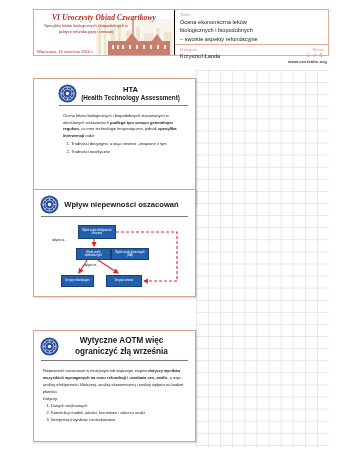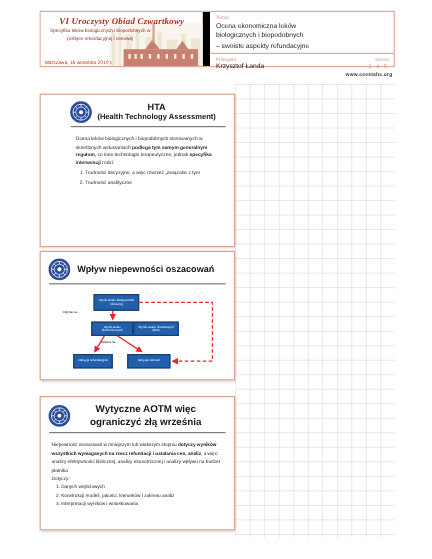--- a/index.html
+++ b/index.html
@@ -21,21 +21,21 @@
     position: absolute;
     left: 33px; top: 9px;
     width: 296px; height: 47px;
     border: 1px solid #e0a899;
     display: flex;
     background: #ffffff;
   }
   .hdr-left {
     position: relative;
     width: 141px;
-    border-right: 6px solid #000000;
+    border-right: 1px solid #000000;
     overflow: hidden;
     background: #ffffff;
   }
   
   .skyline {
     position: absolute;
     right: 0; bottom: 0;
     width: 78px; height: 36px;
     opacity: .75;
   }
@@ -129,21 +129,21 @@
   
   .slide {
     position: absolute;
     left: 33px;
     width: 163px;
     border: 1px solid #dca08e;
     background: #ffffff;
     box-shadow: 1px 1px 2px rgba(0,0,0,.16);
   }
   #slide1 { top: 78px;  height: 128px; padding-left: 18px; }
-  #slide2 { top: 209px; height: 108px; }
+  #slide2 { top: 189px; height: 108px; }
   #slide3 { top: 330px; height: 112px; }
 
   .slide-head {
     position: relative;
     display: flex;
     align-items: center;
     padding: 5px 7px 3px 6px;
     min-height: 26px;
   }
   .slide-head::after {

